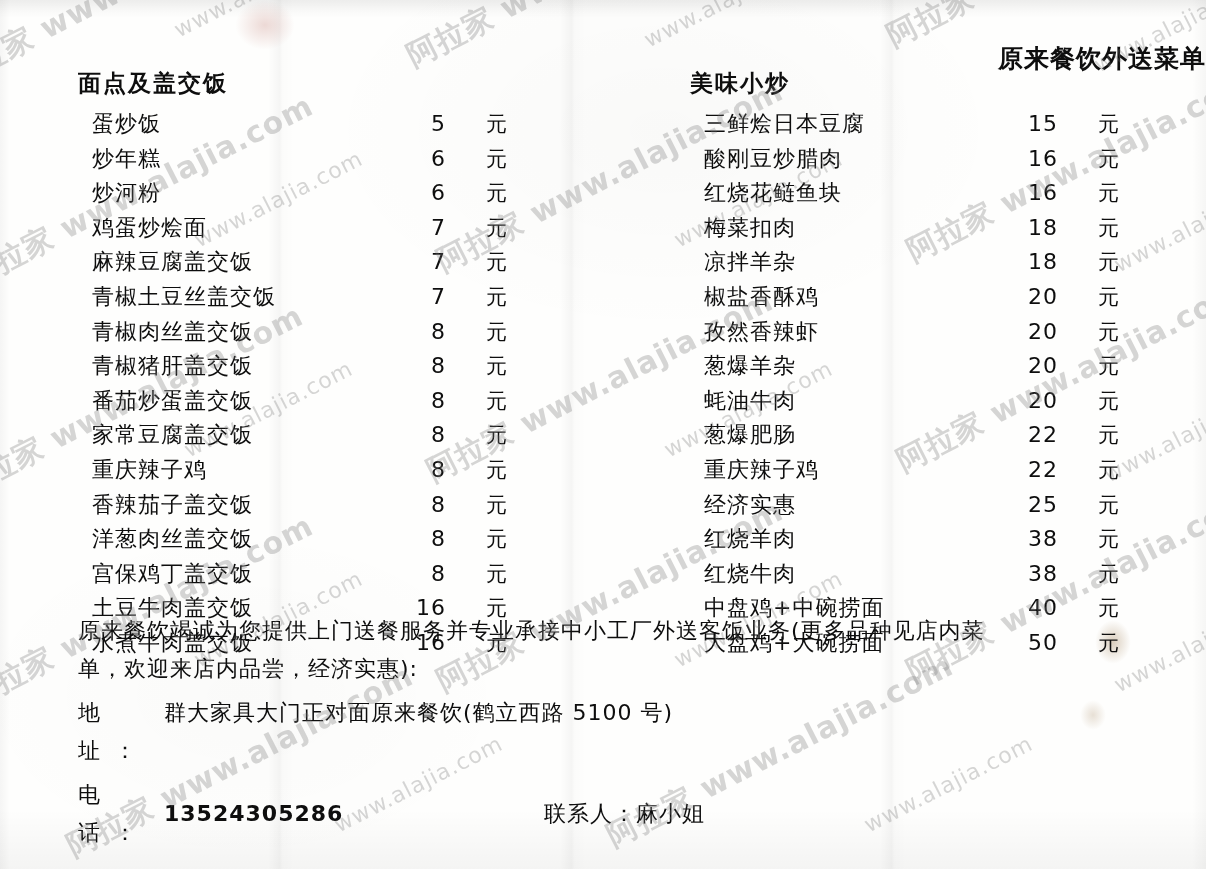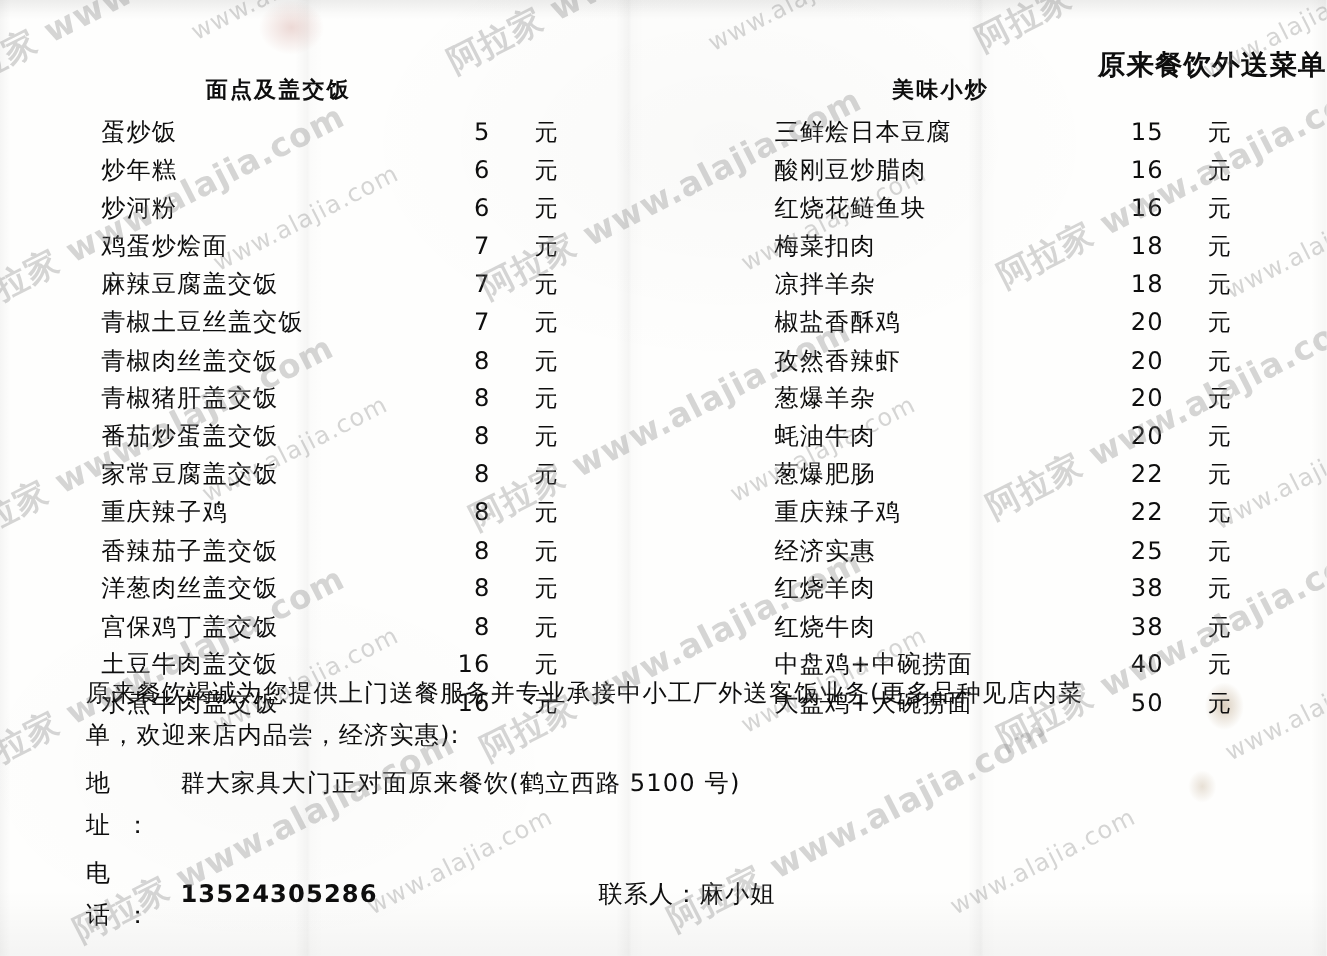--- a/index.html
+++ b/index.html
@@ -111,24 +111,23 @@
   }
 
   .col {
     position: absolute;
     top: 68px;
   }
   .col.left { left: 78px; width: 430px; }
   .col.right { left: 690px; width: 430px; }
 
   .col-title {
-    font-size: 20px;
+    font-size: 23px;
     font-weight: bold;
     letter-spacing: 2px;
-    text-align: center;
     margin-bottom: 10px;
   }
   .col.left .col-title { padding-right: 80px; }
   .col.right .col-title { padding-right: 100px; }
 
   .items {
     margin-top: 4px;
   }
   .item {
     display: flex;

